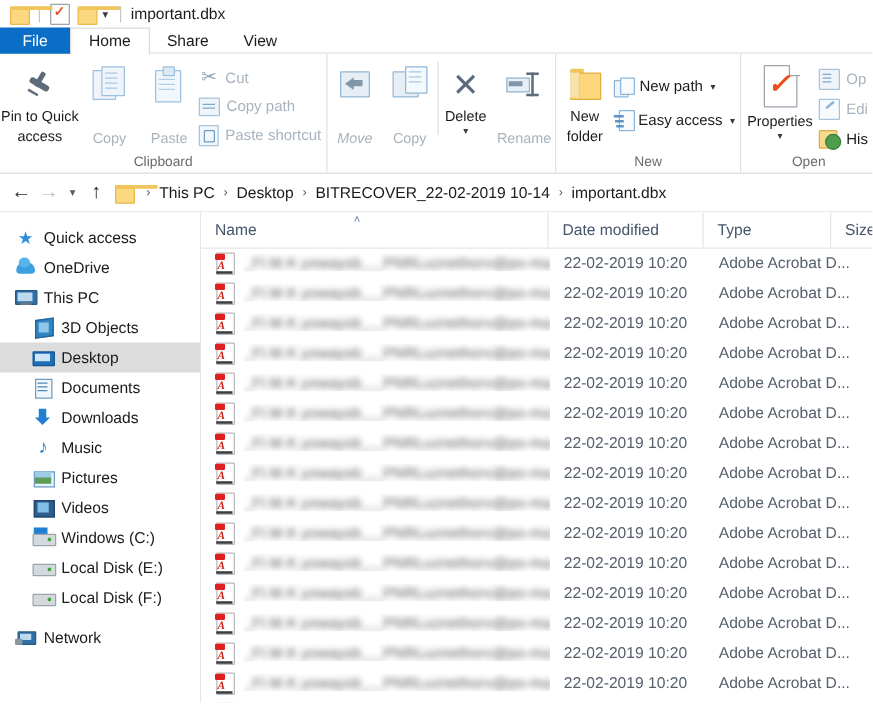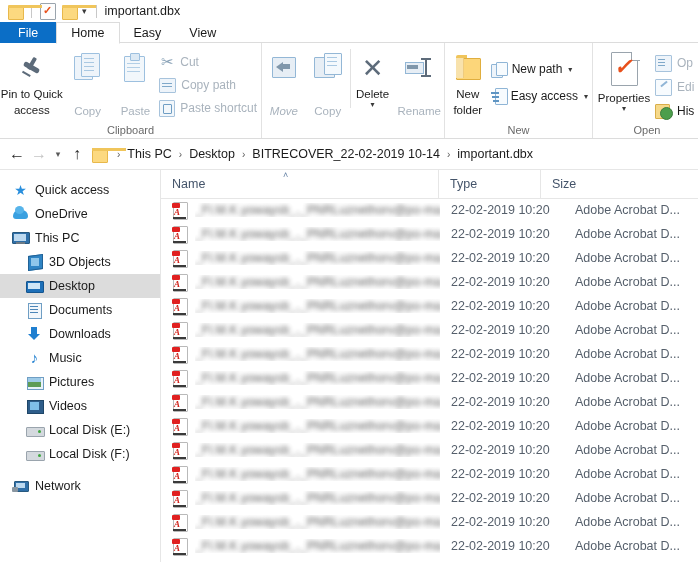--- a/index.html
+++ b/index.html
@@ -386,21 +386,21 @@
         <div class="body"></div>
     </div>
     <div class="qat-chev">▾</div>
     <div class="qat-sep"></div>
     <div class="title-text">important.dbx</div>
   </div>
 
   <div class="tabstrip">
     <div class="tab file">File</div>
     <div class="tab active">Home</div>
-    <div class="tab">Easy</div>
+    <div class="tab">Share</div>
     <div class="tab">View</div>
   </div>
 
   <div class="ribbon">
 
     <div class="group" style="width:261px;">
       <div class="group-items">
         <div class="bigbtn" style="width:72px;">
           <div class="glyph">
               <span class="ic ic-pin">
@@ -670,20 +670,28 @@
       </div>
 
       <div class="nav-item lvl1">
         <span class="nav-ico ni-vid">
             <i class="fr"></i>
             <i class="scr"></i>
           </span>
         <span class="nav-label">Videos</span>
       </div>
 
+      <div class="nav-item lvl1">
+        <span class="nav-ico ni-drv">
+            <i class="win"></i>
+            <i class="body"></i>
+            <i class="led"></i>
+          </span>
+        <span class="nav-label">Windows (C:)</span>
+      </div>
 
       <div class="nav-item lvl1">
         <span class="nav-ico ni-drv">
             <i class="body"></i>
             <i class="led"></i>
           </span>
         <span class="nav-label">Local Disk (E:)</span>
       </div>
 
       <div class="nav-item lvl1">
@@ -705,20 +713,21 @@
 
     </div>
 
     <div class="listpane">
 
       <div class="colhdr">
         <div class="col col-name">
           <span>Name</span>
           <span class="sortarrow">˄</span>
         </div>
+        <div class="col col-date">Date modified</div>
         <div class="col col-type">Type</div>
         <div class="col col-size">Size</div>
       </div>
 
       <div class="rows" id="rows">
           <div class="row">
             <span class="pdf-ico">
               <i class="pg"></i>
               <i class="red"></i>
               <i class="a">A</i>

